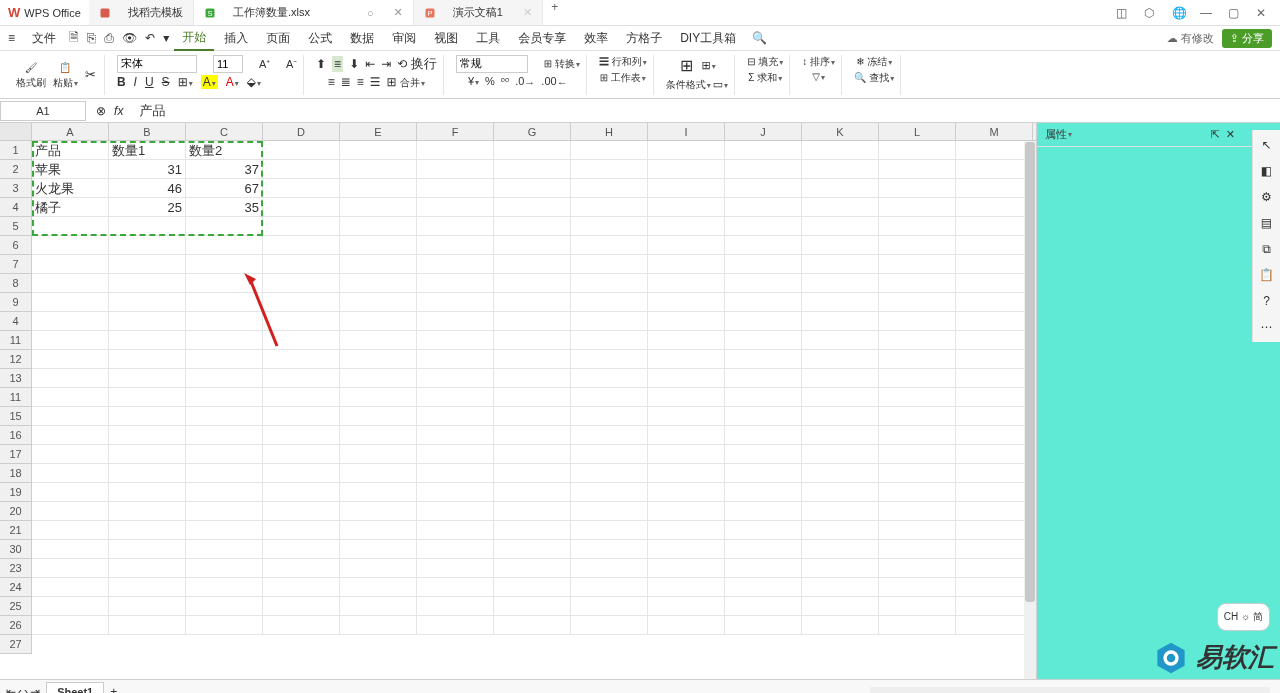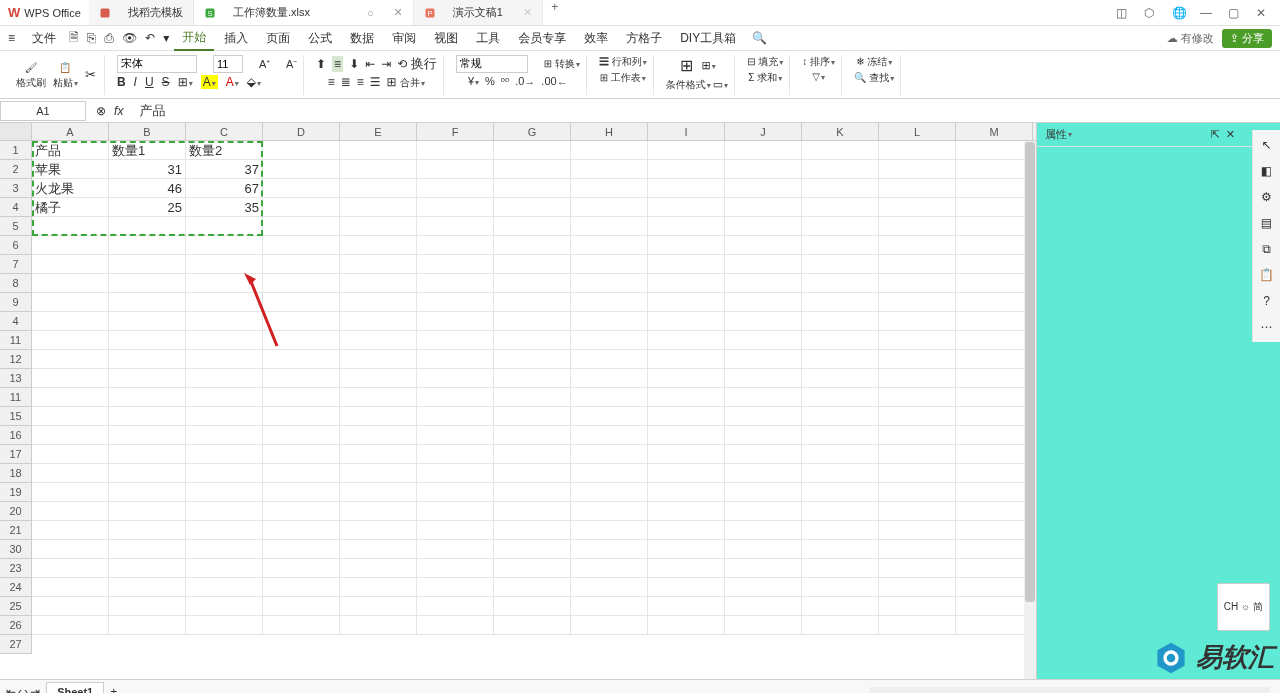--- a/index.html
+++ b/index.html
@@ -68,21 +68,21 @@
 .vscroll { position: absolute; right: 0; top: 18px; bottom: 0; width: 12px; background: #f0f0f0; }
 .vscroll-thumb { width: 10px; background: #c8c8c8; border-radius: 3px; margin: 1px; }
 .annotation-arrow { position: absolute; pointer-events: none; }
 
 
 .sheet-bar { height: 24px; display: flex; align-items: center; border-top: 1px solid #d0d0d0; background: #f8f8f8; }
 .sheet-nav { display: flex; gap: 2px; padding: 0 6px; }
 .sheet-tab { padding: 3px 10px; background: #fff; border: 1px solid #ccc; border-bottom: none; font-size: 11px; font-weight: bold; }
 .sheet-add { padding: 0 6px; cursor: pointer; }
 .sheet-scroll { margin-left: auto; width: 400px; height: 10px; background: #eee; position: relative; margin-right: 10px; }
-.ime-badge { position: absolute; right: 10px; bottom: 62px; background: #fff; border: 1px solid #ccc; padding: 16px 6px; font-size: 10px; border-radius: 2px; }
+.ime-badge { position: absolute; right: 10px; bottom: 62px; background: #fff; border: 1px solid #ccc; padding: 6px 6px; font-size: 10px; border-radius: 9px; }
 
 
 .watermark { position: absolute; right: 6px; bottom: 18px; display: flex; align-items: center; gap: 8px; }
 .wm-logo { width: 34px; height: 34px; }
 .wm-text { font-size: 26px; font-weight: bold; color: #333; font-style: italic; }
 </style>
 </head>
 <body>
 
 <div class="titlebar">

